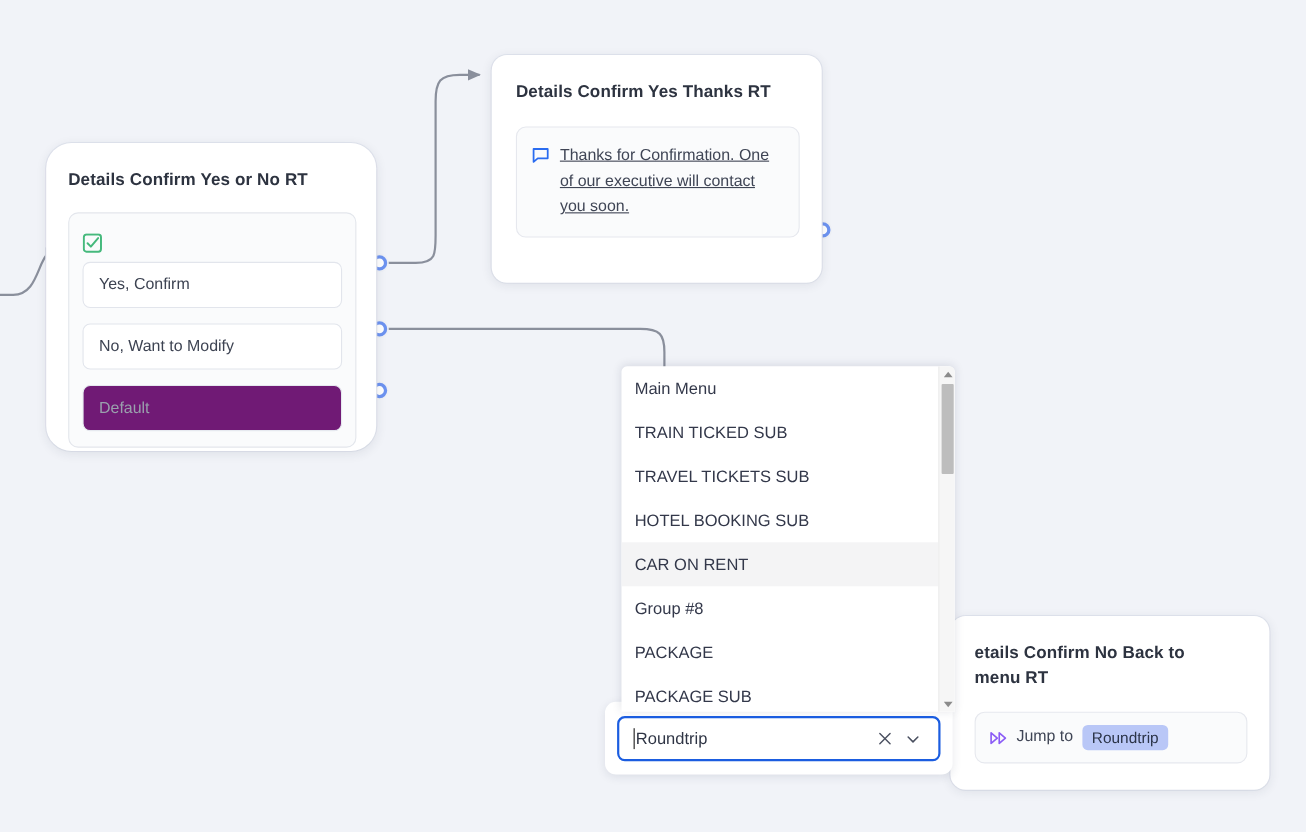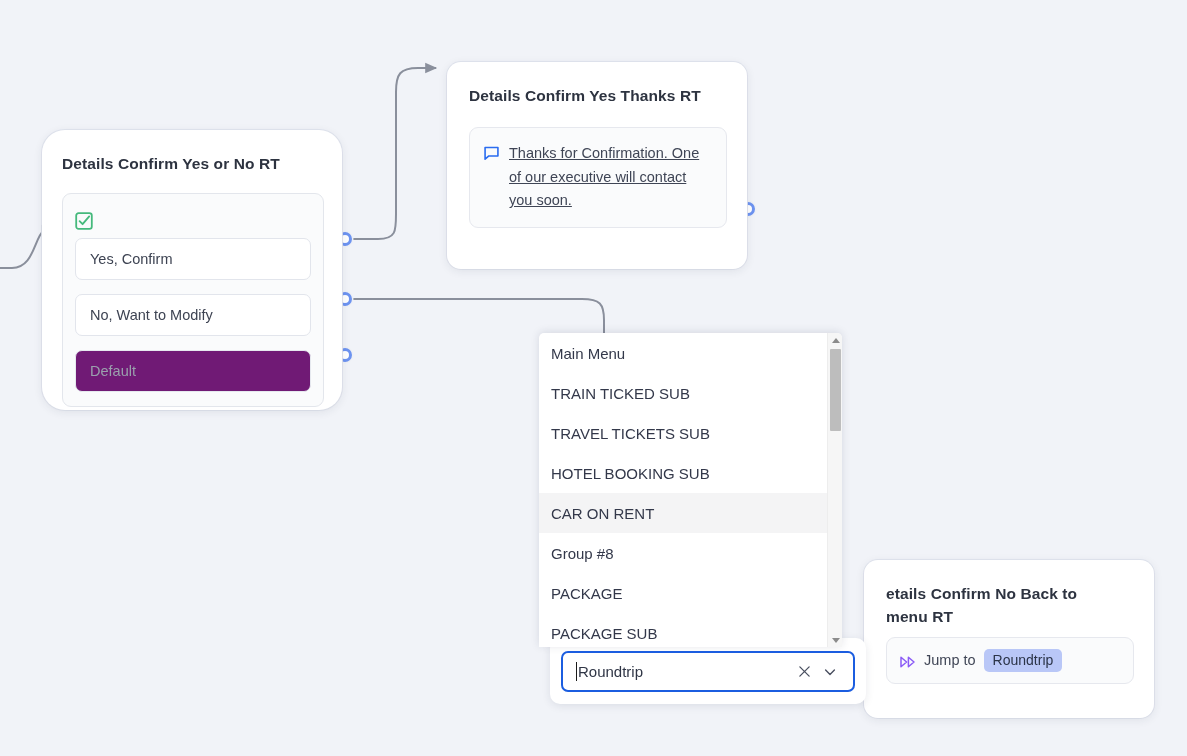--- a/index.html
+++ b/index.html
@@ -74,21 +74,21 @@
     color: #3d4352;
   }
   .choice-opt.is-default {
     background: #701a75;
     border: 1px solid #e6e9ef;
     color: #9aa0ad;
   }
 
   
   #node-thanks {
-    left: 447px; top: 62px;
+    left: 447px; top: 50px;
     width: 300px; height: 207px;
     padding: 22px 20px 0 22px;
   }
   #node-thanks .node-title { margin: 0 0 20px 0; }
   .msg-box {
     border: 1px solid #e6e8ee;
     border-radius: 9px;
     background: #fafbfc;
     padding: 14px 14px 14px 13px;
     display: flex; gap: 9px;
@@ -101,21 +101,21 @@
     text-decoration: underline;
   }
 
   
   #node-back {
     left: 864px; top: 560px;
     width: 290px; height: 158px;
     padding: 22px 20px 0 22px;
     z-index: 2;
   }
-  #node-back .node-title { margin: 0 0 8px 0; }
+  #node-back .node-title { margin: 0 0 18px 0; }
   .jump-box {
     border: 1px solid #e6e8ee;
     border-radius: 9px;
     background: #fafbfc;
     padding: 11px 13px;
     display: flex; align-items: center; gap: 8px;
   }
   .jump-icon { flex: 0 0 auto; width: 16px; height: 12px; }
   .jump-label { font-size: 14.5px; color: #3f4555; }
   .jump-badge {
@@ -161,21 +161,21 @@
   }
   .dd-clear, .dd-arrow {
     flex: 0 0 auto;
     width: 26px; height: 26px;
     display: flex; align-items: center; justify-content: center;
     color: #4a5060;
   }
 
   #dropdown-menu {
     position: absolute;
-    left: 539px; top: 333px;
+    left: 565px; top: 333px;
     width: 303px; height: 314px;
     background: #ffffff;
     border-radius: 5px 5px 0 0;
     box-shadow: 0 -1px 9px rgba(30,40,70,0.13);
     z-index: 9;
     overflow: hidden;
     display: flex;
   }
   .dd-list {
     flex: 1 1 auto;

